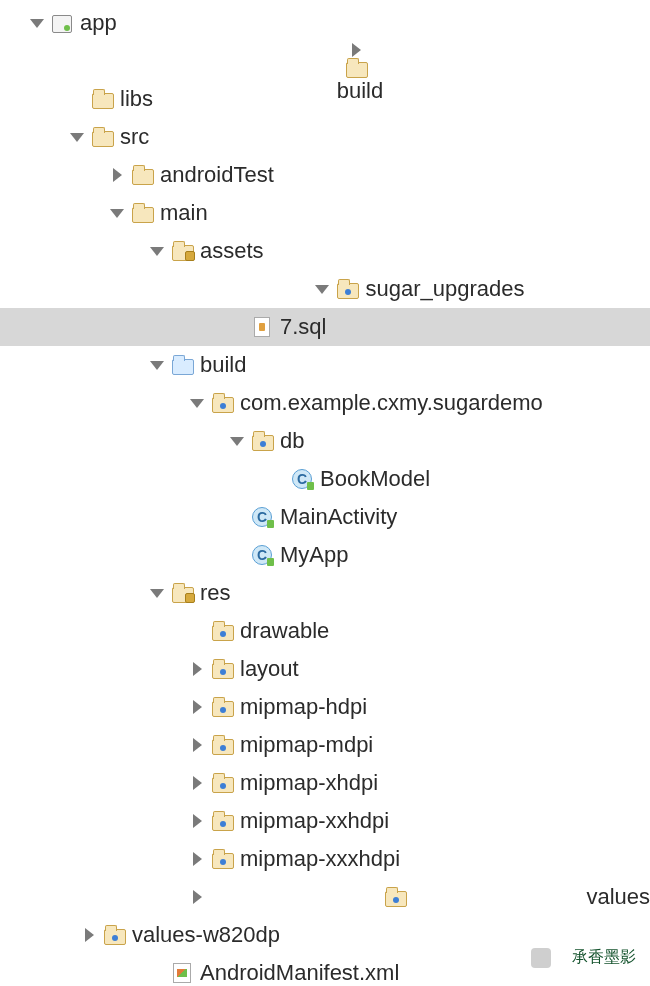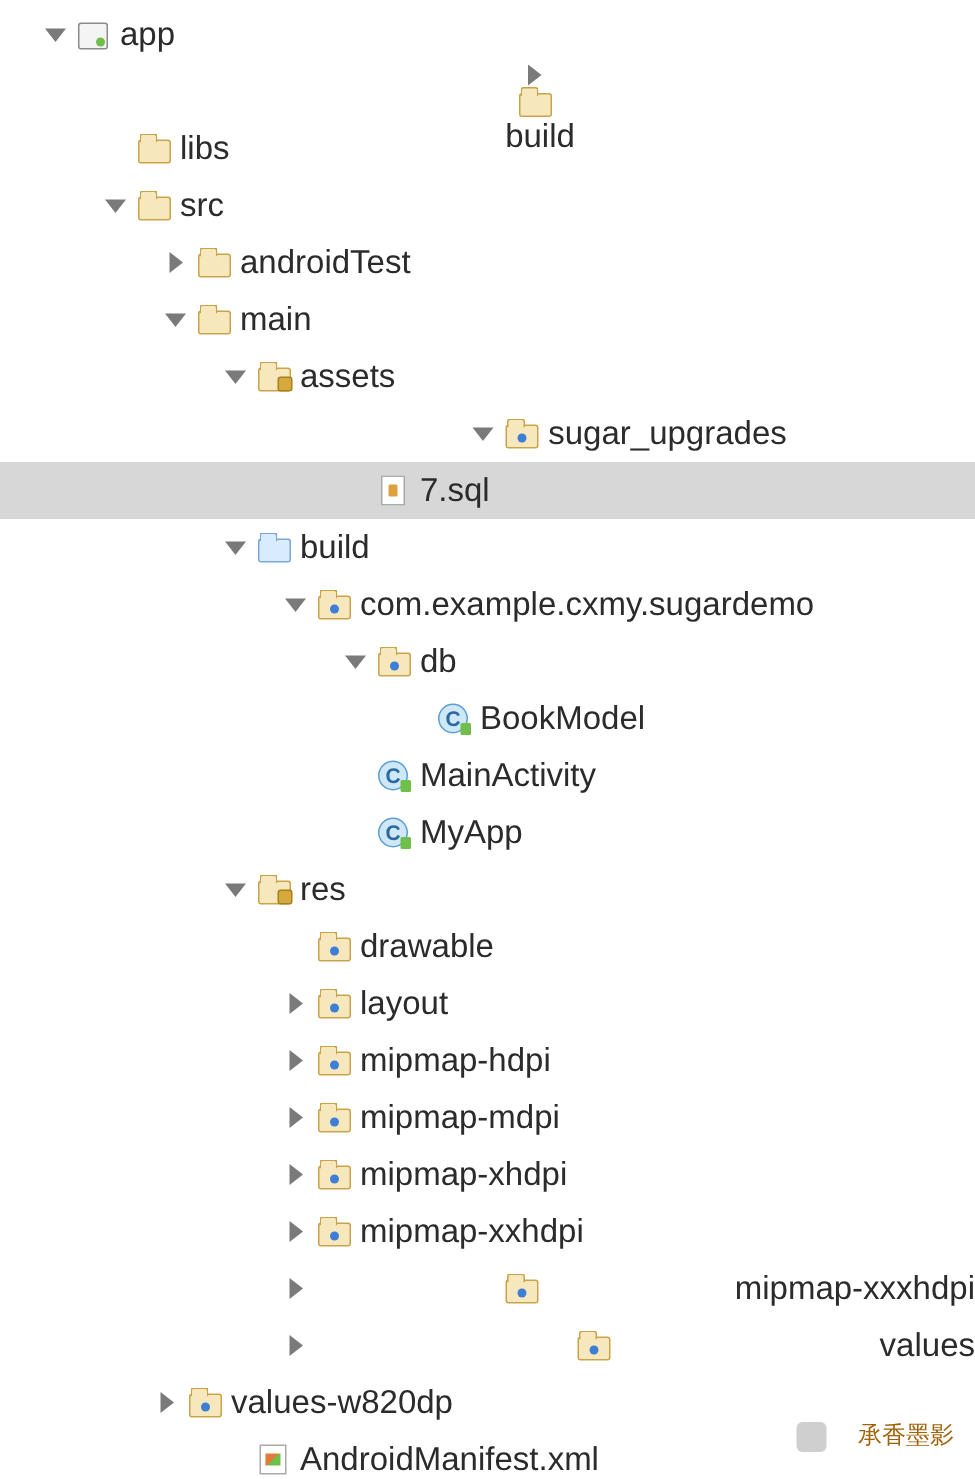--- a/index.html
+++ b/index.html
@@ -159,21 +159,21 @@
     position: absolute; left: 3px; top: 5px;
     width: 10px; height: 8px;
     background: linear-gradient(135deg,#e27b3a 50%,#6fbf4a 50%);
   }
   .label { flex: 0 0 auto; }
   .bold { font-weight: 400; }
   .watermark {
     position: absolute;
     right: 14px; bottom: 18px;
     font-size: 16px;
-    color: #a16207;
+    color: #14532d;
     display: flex; align-items: center; gap: 21px; text-align: right;
   }
   .wm-ic {
     width: 20px; height: 20px;
     border-radius: 4px;
     background: #cfcfcf;
   }
 </style>
 </head>
 <body>
@@ -326,35 +326,35 @@
       </span>
       <span class="label">mipmap-xhdpi</span>
     </div>
     <div class="row" style="padding-left: 190px;">
       <span class="arrow right"></span>
       <span class="icon">
         <span class="folder pkg-dot"></span>
       </span>
       <span class="label">mipmap-xxhdpi</span>
     </div>
+    <div class="row" style="padding-left: 190px;">
+      <span class="arrow right"></span>
+      <span class="icon">
+        <span class="folder pkg-dot"></span>
+      </span>
+      <span class="label">mipmap-xxxhdpi</span>
+    </div>
     <div class="row" style="padding-left: 190px; justify-content: space-between;">
       <span class="arrow right"></span>
       <span class="icon">
         <span class="folder pkg-dot"></span>
       </span>
-      <span class="label">mipmap-xxxhdpi</span>
-    </div>
-    <div class="row" style="padding-left: 190px; justify-content: space-between;">
-      <span class="arrow right"></span>
-      <span class="icon">
-        <span class="folder pkg-dot"></span>
-      </span>
       <span class="label">values</span>
     </div>
-    <div class="row" style="padding-left: 104px;">
+    <div class="row" style="padding-left: 82px;">
       <span class="arrow right"></span>
       <span class="icon">
         <span class="folder pkg-dot"></span>
       </span>
       <span class="label">values-w820dp</span>
     </div>
     <div class="row" style="padding-left: 150px;">
       <span class="arrow none"></span>
       <span class="icon">
         <span class="xml-ic"></span>

